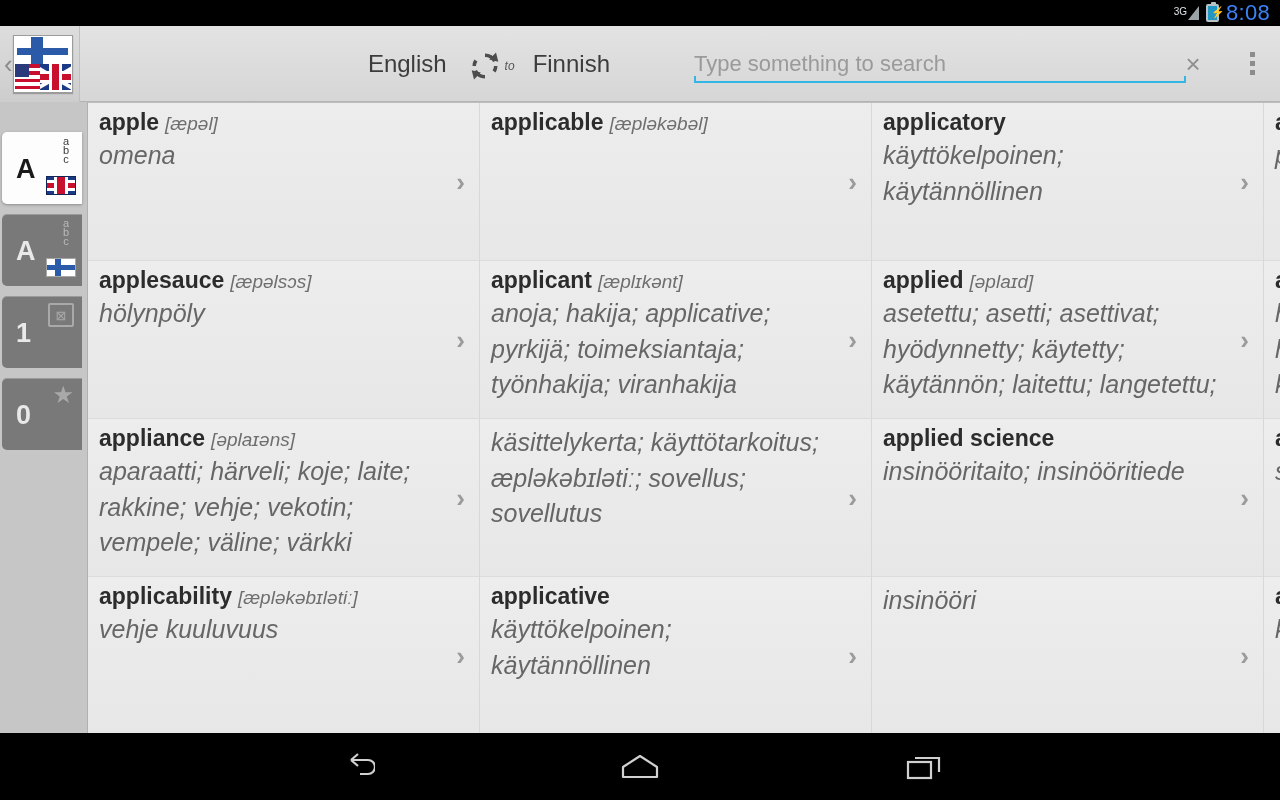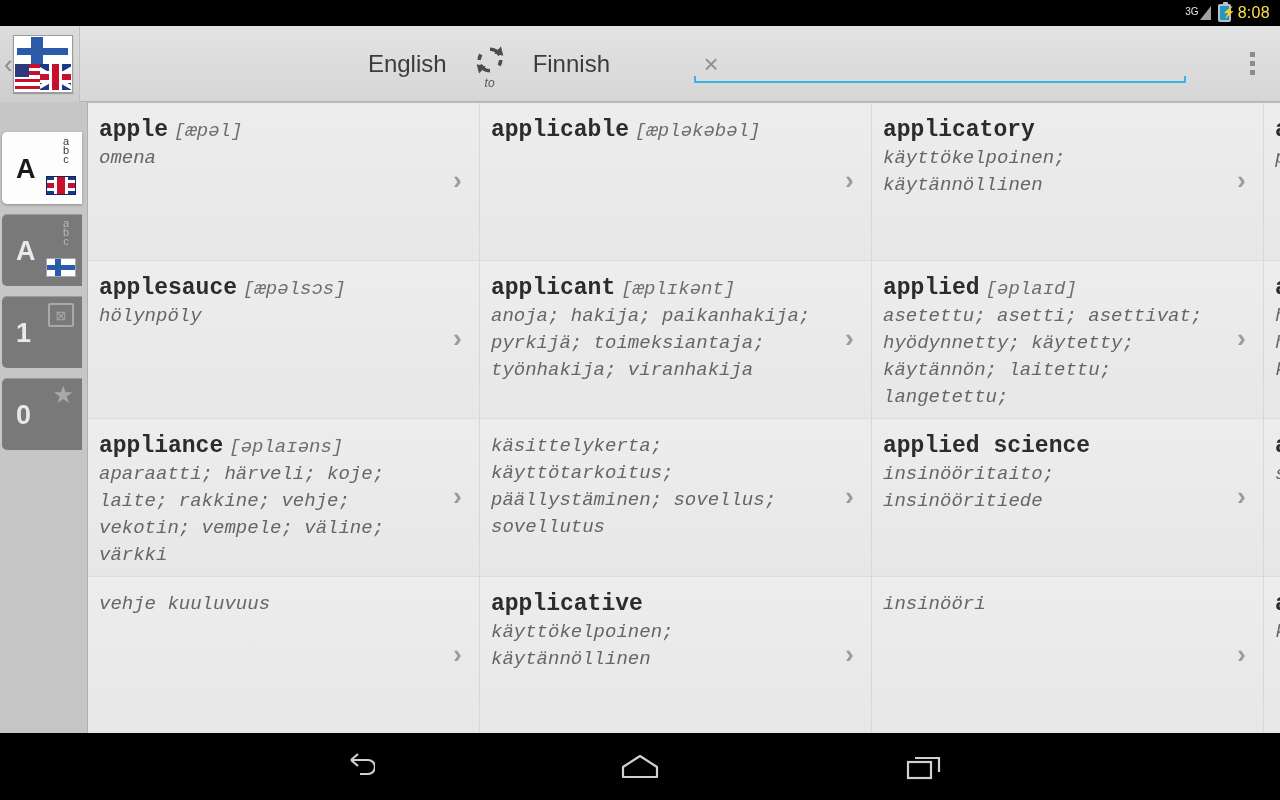--- a/index.html
+++ b/index.html
@@ -22,21 +22,21 @@
   .sig-tri{ width:0;height:0; border-left:11px solid transparent; border-bottom:14px solid #9aa3a6;}
   .battery{
     position:relative; width:13px; height:18px; border:2px solid #b9c2c5;
     border-radius:2px; background:#2196c4;
   }
   .battery:before{
     content:""; position:absolute; left:3px; top:-4px; width:5px; height:3px;
     background:#b9c2c5; border-radius:1px;
   }
   .bolt{ position:absolute; left:3px; top:1px; font-size:11px; line-height:11px; color:#fff;}
-  .clock{ font-size:16px; color:#fde047; letter-spacing:0.3px; }
+  .clock{ font-size:22px; color:#3b82f6; letter-spacing:0.3px; }
 
   
   .actionbar{
     position:absolute; left:0; top:26px; width:1280px; height:76px;
     background:linear-gradient(#e3e3e3,#d6d6d6);
     border-bottom:1px solid #b4b4b4;
     display:flex; align-items:center;
   }
   .home-up{
     display:flex; align-items:center; height:76px; padding:0 6px 0 4px;
@@ -78,21 +78,21 @@
                box-shadow:0 -3px 0 #fff, 0 3px 0 #fff;}
   .uk-cross-v{ position:absolute; left:38%; top:0; width:24%; height:100%; background:#c8102e; z-index:3;
                box-shadow:-3px 0 0 #fff, 3px 0 0 #fff;}
 
   .lang-zone{
     display:flex; align-items:center; margin-left:auto; margin-right:0;
     gap:0; padding-left:120px;
   }
   .lang-name{ font-size:24px; color:#3c3c3c; padding:0 16px; }
   .swap-btn{
-    display:flex; flex-direction:column; align-items:center; justify-content:center;
+    display:flex; flex-direction:row; align-items:center; justify-content:center;
     width:54px; padding-top:4px;font-style:italic;
   }
   .swap-to{ font-size:12px; color:#555; margin-top:1px; line-height:11px;}
 
   .search-wrap{
     position:relative; margin-left:68px; width:520px; height:46px;
     display:flex; align-items:center;
   }
   .search-input{
     flex:1; height:44px; border:none; background:transparent; outline:none;
@@ -164,31 +164,30 @@
 
   .content{
     flex:1; background:#ececec; display:flex; overflow:hidden;
     border-top:1px solid #bdbdbd;
   }
   .col{
     width:392px; flex:0 0 392px; border-right:1px solid #d8d8d8;
     display:flex; flex-direction:column;
   }
   .entry{
-    position:relative; min-height:158px; padding:14px 46px 10px 11px;
+    position:relative; min-height:158px; padding:6px 46px 10px 11px;
     border-bottom:1px solid #dcdcdc;
     background:linear-gradient(#ededed,#e7e7e7);
-    font-family:Liberation Mono, monospace;
   }
   .entry:last-child{ border-bottom:none; }
   .hw-line{ margin-bottom:2px; }
   .headword{ font-size:23px; font-weight:bold; color:#2c2c2c; }
   .phon{ font-size:19px; font-style:italic; color:#6e6e6e; margin-left:6px; }
   .trans{
-    font-size:19px; font-style:italic; color:#666; line-height:1.42;
+    font-size:25px; font-style:italic; color:#666; line-height:1.42;
   }
   .chev{
     position:absolute; right:14px; top:50%; transform:translateY(-50%);
     font-size:26px; font-weight:bold; color:#9b9b9b;
   }
 
   
   .navbar{
     position:absolute; left:0; bottom:0; width:1280px; height:67px;
     background:#000; display:flex; align-items:center; justify-content:center;
@@ -237,20 +236,21 @@
           <path d="M9 30.4l-2.3-9.1 9.1 2.3z" fill="#4d4d4d"></path>
           <path d="M7.5 17a12.5 12.5 0 0 1 1.8-6.4l3.1 1.8A9 9 0 0 0 11 17z" fill="#4d4d4d"></path>
           <path d="M32.5 17a12.5 12.5 0 0 1-1.8 6.4l-3.1-1.8A9 9 0 0 0 29 17z" fill="#4d4d4d"></path>
         </svg>
         <span class="swap-to">to</span>
       </div>
       <div class="lang-name">Finnish</div>
     </div>
 
     <div class="search-wrap">
+      <input class="search-input" type="text" value="" placeholder="Type something to search" style="">
       <span class="clear-x">×</span>
       <span class="search-underline"></span>
     </div>
 
     <div class="overflow">
       <i></i>
       <i></i>
       <i></i>
     </div>
   </div>
@@ -303,41 +303,44 @@
           <span class="chev">›</span>
         </div>
         <div class="entry">
           <div class="hw-line">
             <span class="headword">appliance</span><span class="phon">[əplaɪəns]</span>
           </div>
           <div class="trans">aparaatti; härveli; koje; laite; rakkine; vehje; vekotin; vempele; väline; värkki</div>
           <span class="chev">›</span>
         </div>
         <div class="entry">
+          <div class="hw-line">
+            <span class="headword">applicability</span><span class="phon">[æpləkəbɪlətiː]</span>
+          </div>
           <div class="trans">vehje kuuluvuus</div>
           <span class="chev">›</span>
         </div>
       </div>
 
       <div class="col">
         <div class="entry">
           <div class="hw-line">
             <span class="headword">applicable</span><span class="phon">[æpləkəbəl]</span>
           </div>
           <span class="chev">›</span>
         </div>
         <div class="entry">
           <div class="hw-line">
             <span class="headword">applicant</span><span class="phon">[æplɪkənt]</span>
           </div>
-          <div class="trans">anoja; hakija; paikanhakija; pyrkijä; toimeksiantaja; työnhakija; viranhakija</div>
-          <span class="chev">›</span>
-        </div>
-        <div class="entry">
-          <div class="trans">käsittelykerta; käyttötarkoitus; päällystäminen; sovellus; sovellutus</div>
+          <div class="trans">anoja; hakija; applicative; pyrkijä; toimeksiantaja; työnhakija; viranhakija</div>
+          <span class="chev">›</span>
+        </div>
+        <div class="entry">
+          <div class="trans">käsittelykerta; käyttötarkoitus; æpləkəbɪlətiː; sovellus; sovellutus</div>
           <span class="chev">›</span>
         </div>
         <div class="entry">
           <div class="hw-line">
             <span class="headword">applicative</span><span class="phon"></span>
           </div>
           <div class="trans">käyttökelpoinen; käytännöllinen</div>
           <span class="chev">›</span>
         </div>
       </div>

